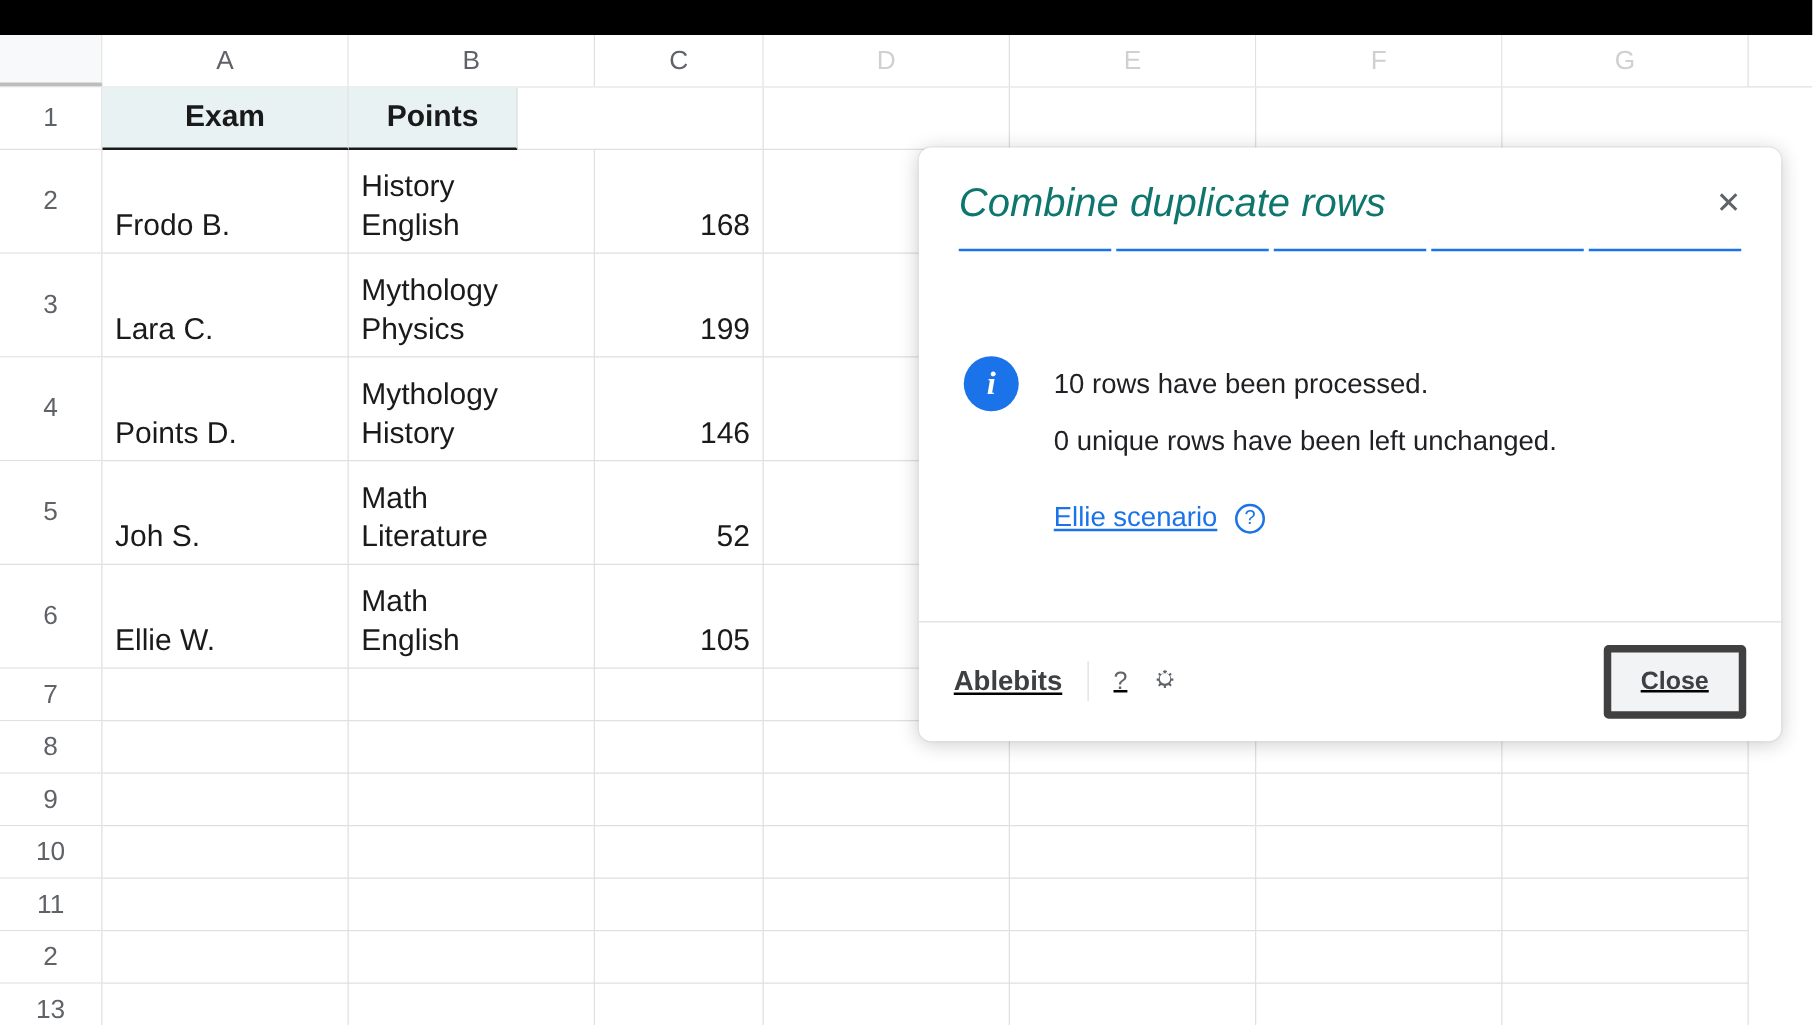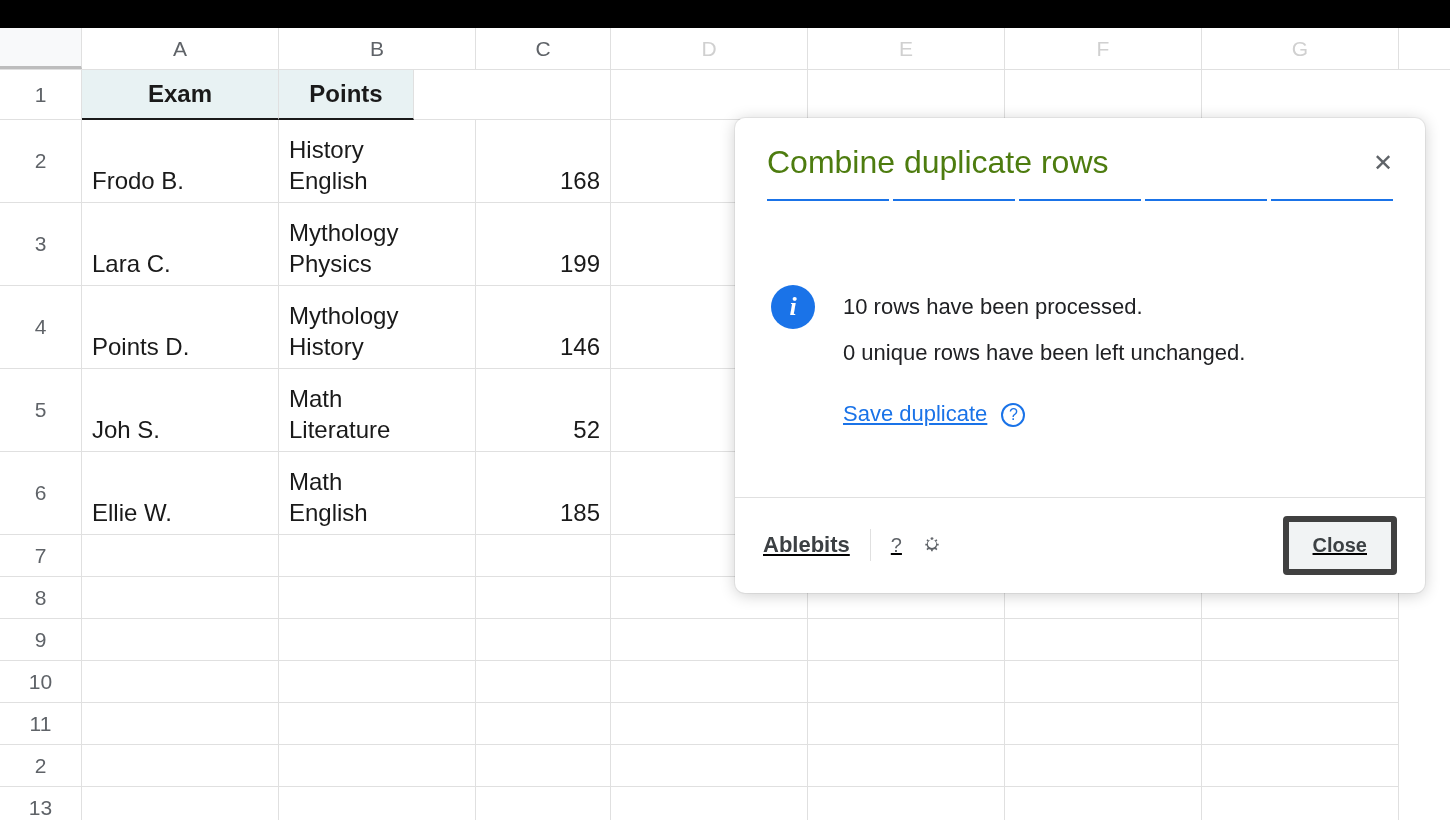--- a/index.html
+++ b/index.html
@@ -103,22 +103,23 @@
   }
   .dlg-header {
     display: flex;
     align-items: center;
     justify-content: space-between;
     padding: 26px 32px 0 32px;
   }
   .dlg-title {
     font-size: 32px;
     font-weight: 400;
-    color: #4d7c0f;
+    color: #0f766e;
     font-family: 'Product Sans', 'Google Sans', Arial, sans-serif;
+    font-style: italic;
   }
   .dlg-close {
     font-size: 24px;
     color: #5f6368;
     cursor: pointer;
     line-height: 1;
   }
   .dlg-tabs {
     padding: 16px 32px 0 32px;
   }
@@ -302,21 +303,21 @@
       <div class="cell col-e"></div>
       <div class="cell col-f"></div>
       <div class="cell col-g"></div>
     </div>
 
     <div class="row row-data">
       <div class="row-head">6</div>
       <div class="cell col-a">Ellie W.</div>
       <div class="cell col-b">Math
 English</div>
-      <div class="cell col-c num">185</div>
+      <div class="cell col-c num">105</div>
       <div class="cell col-d"></div>
       <div class="cell col-e"></div>
       <div class="cell col-f"></div>
       <div class="cell col-g"></div>
     </div>
 
     <div class="row row-empty">
       <div class="row-head">7</div>
       <div class="cell col-a"></div>
       <div class="cell col-b"></div>
@@ -403,21 +404,21 @@
         <span></span>
         <span></span>
     </div>
   </div>
   <div class="dlg-body">
     <div class="info-icon">i</div>
     <div class="msg-lines">
       <p>10 rows have been processed.</p>
       <p>0 unique rows have been left unchanged.</p>
       <div class="save-scenario">
-        <a class="save-link" href="#">Save duplicate</a>
+        <a class="save-link" href="#">Ellie scenario</a>
         <span class="help-circle">?</span>
       </div>
     </div>
   </div>
   <div class="dlg-footer">
     <div class="footer-left">
       <span class="brand">Ablebits</span>
       <span class="vdiv"></span>
       <span class="footer-icon">?</span>
       <span class="footer-icon">

